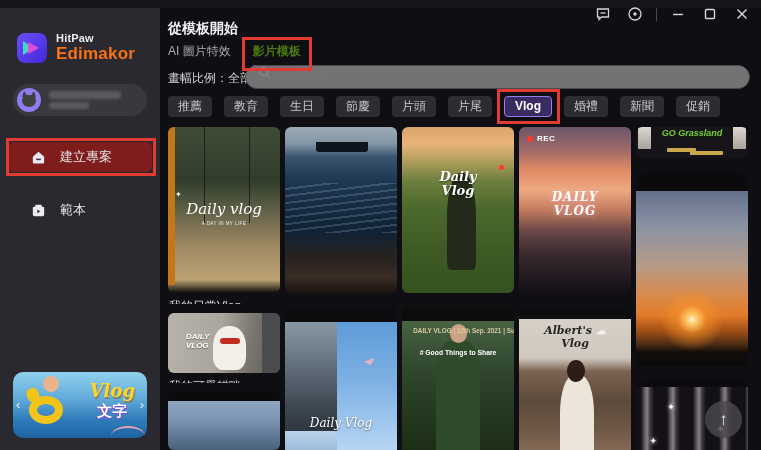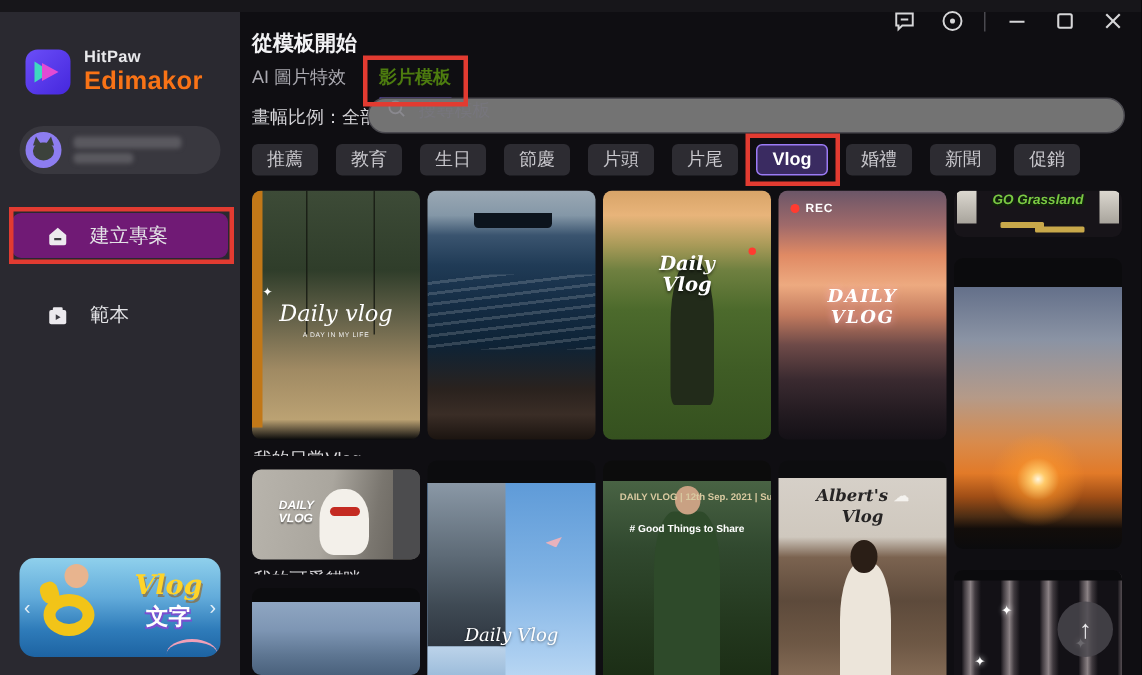--- a/index.html
+++ b/index.html
@@ -26,21 +26,21 @@
   .avatar .cat { position: absolute; left: 5px; top: 7px; width: 14px; height: 12px; background: #3c423c; border-radius: 45% 45% 50% 50%; }
   .avatar .cat:before, .avatar .cat:after { content:""; position: absolute; top: -4px; width: 0; height: 0; border-bottom: 6px solid #3c423c; }
   .avatar .cat:before { left: 0; border-left: 2px solid transparent; border-right: 4px solid transparent; }
   .avatar .cat:after { right: 0; border-right: 2px solid transparent; border-left: 4px solid transparent; }
   .blurline { position: absolute; background: #5a595f; filter: blur(1.5px); border-radius: 3px; }
   .blur1 { left: 36px; top: 7px; width: 72px; height: 8px; }
   .blur2 { left: 36px; top: 18px; width: 40px; height: 7px; }
 
   .nav { position: absolute; top: 134px; left: 0; width: 160px; }
   .nav-item { position: relative; margin: 0 8px 9px 8px; height: 30px; display: flex; align-items: center; gap: 13px; padding-left: 22px; border-radius: 6px; color: #e3e3e6; font-size: 13px; cursor: pointer; }
-  .nav-item.active { background: #701a75; }
+  .nav-item.active { background: #7f1d1d; }
   .nav-item .nlabel { white-space: nowrap; }
   .nav-gap { height: 7px; }
 
   
   .redbox { position: absolute; border: 3px solid #e23b31; pointer-events: none; z-index: 40; }
   .rb-nav { left: -2px; top: -4px; right: -4px; bottom: -4px; }
   .rb-tab { left: -11px; top: -6px; right: -11px; bottom: -6px; }
   .rb-chip { left: -8px; top: -8px; right: -9px; bottom: -8px; }
 
   

